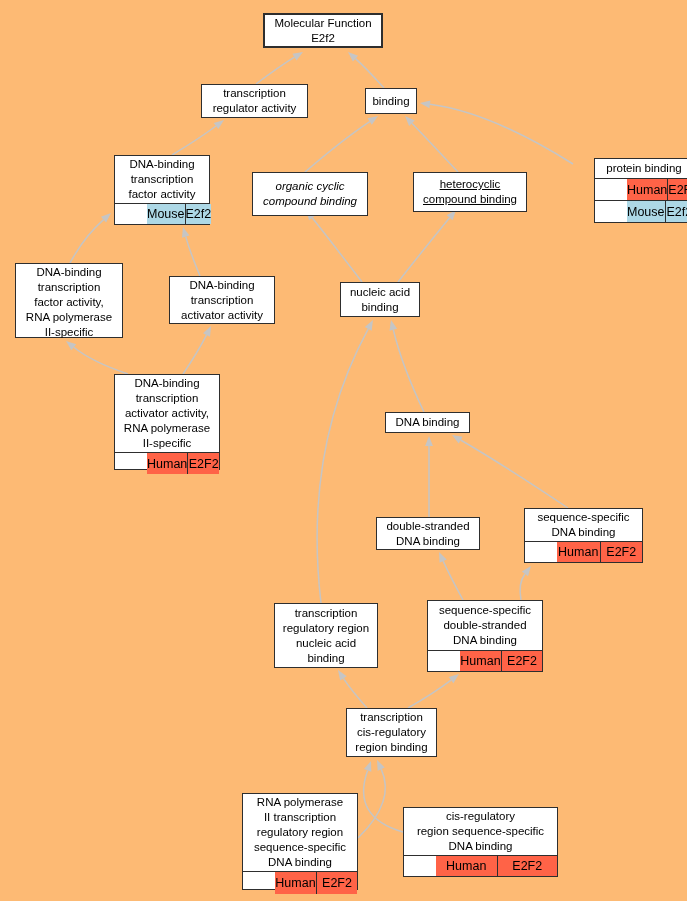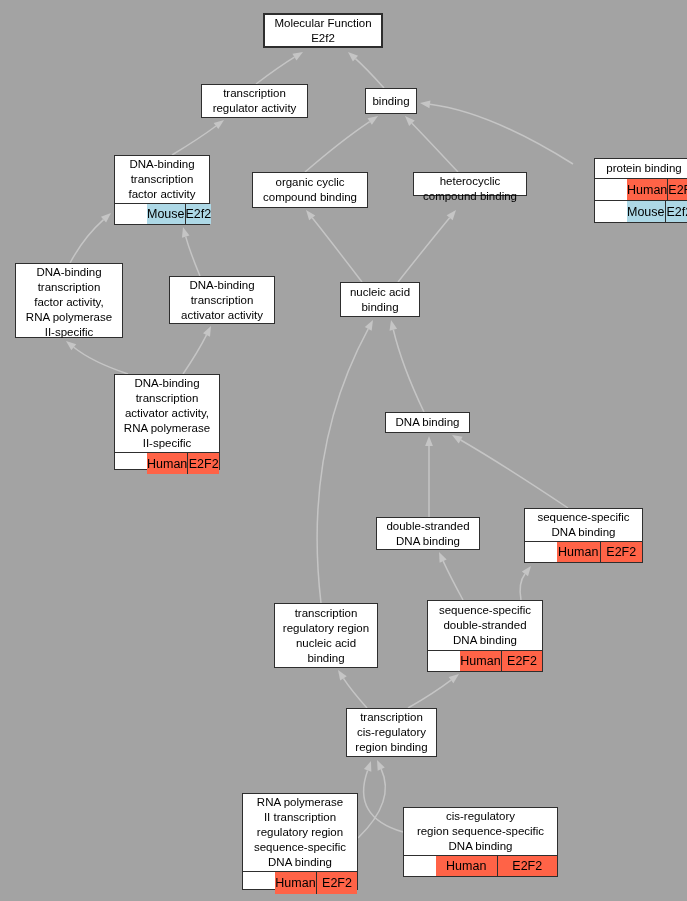--- a/index.html
+++ b/index.html
@@ -1,19 +1,19 @@
 <!DOCTYPE html>
 <html><head>
 <meta charset="utf-8">
 <style>
   html,body{margin:0;padding:0;background:#ffffff;}
   .stage{
     position:relative;
     width:687px;height:901px;
-    background:#a3a3a3;
+    background:#fdba74;
     font-family:"Liberation Sans","DejaVu Sans",sans-serif;
     overflow:hidden;
   }
   #edge-layer{position:absolute;left:0;top:0;width:687px;height:901px;}
   .node{
     position:absolute;
     box-sizing:border-box;
     background:#ffffff;
     border:1.2px solid #2e2e2e;
     display:flex;
@@ -114,25 +114,25 @@
     </div>
     <div class="node" style="left: 114px; top: 155px; width: 96px; height: 70px; border-color: rgb(46, 46, 46);">
       <div class="node-title">DNA-binding
 transcription
 factor activity</div>
       <div class="chip-row" style="height: 20px; border-top-color: rgb(46, 46, 46);">
         <div class="chip" style="background: rgb(173, 216, 230);">Mouse</div>
         <div class="chip" style="background: rgb(173, 216, 230); border-left-color: rgb(46, 46, 46);">E2f2</div>
       </div>
     </div>
-    <div class="node" style="left: 252px; top: 172px; width: 116px; height: 36px; border-color: rgb(46, 46, 46);">
+    <div class="node" style="left: 252px; top: 172px; width: 116px; height: 44px; border-color: rgb(46, 46, 46); font-style: italic;">
       <div class="node-title">organic cyclic
 compound binding</div>
     </div>
-    <div class="node" style="left: 413px; top: 172px; width: 114px; height: 24px; border-color: rgb(46, 46, 46);">
+    <div class="node" style="left: 413px; top: 172px; width: 114px; height: 40px; border-color: rgb(46, 46, 46); text-decoration: underline;">
       <div class="node-title">heterocyclic
 compound binding</div>
     </div>
     <div class="node" style="left: 594px; top: 158px; width: 100px; height: 65px; border-color: rgb(46, 46, 46);">
       <div class="node-title">protein binding</div>
       <div class="chip-row" style="height: 21px; border-top-color: rgb(46, 46, 46);">
         <div class="chip" style="background: rgb(255, 99, 71);">Human</div>
         <div class="chip" style="background: rgb(255, 99, 71); border-left-color: rgb(46, 46, 46);">E2F2</div>
       </div>
       <div class="chip-row" style="height: 21px; border-top-color: rgb(46, 46, 46);">

